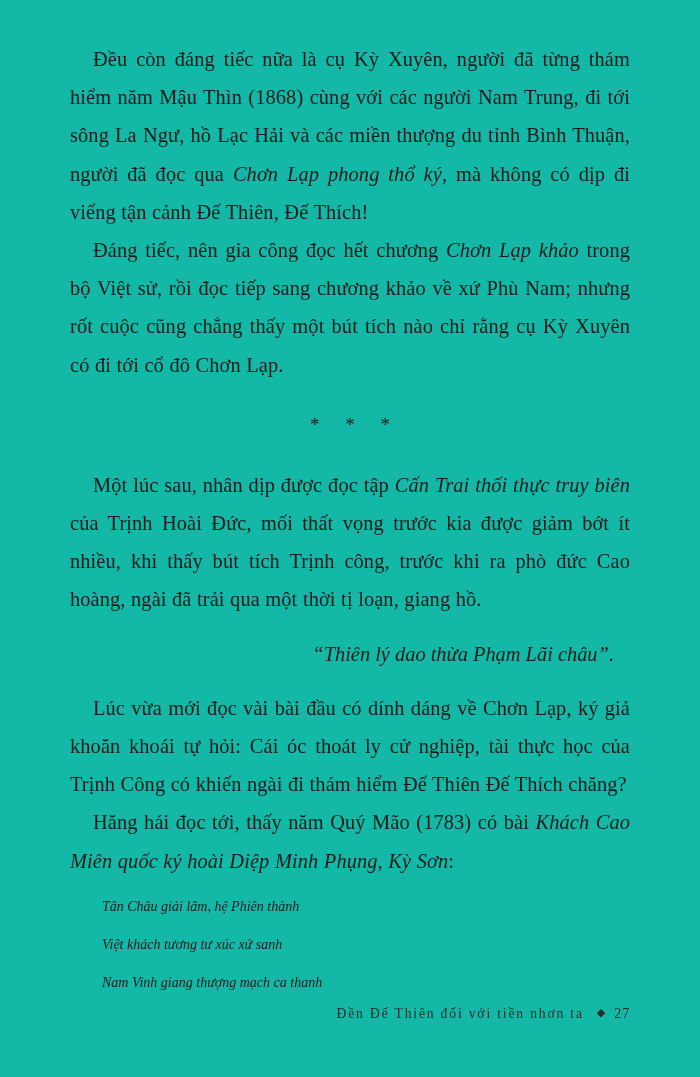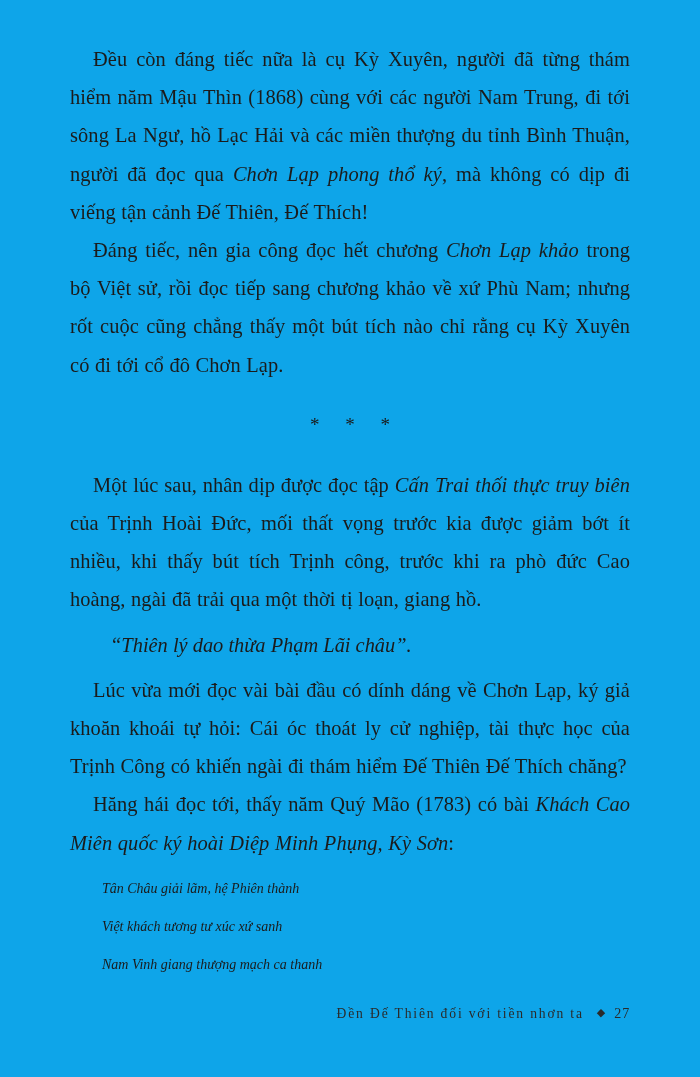--- a/index.html
+++ b/index.html
@@ -15,21 +15,21 @@
     font-family: "Liberation Serif", "DejaVu Serif", serif;
     color: #1a1a1a;
     -webkit-font-smoothing: antialiased;
   }
 
   #page {
     position: absolute;
     left: 0; top: 0;
     width: 700px;
     height: 1077px;
-    background: #0ea5e9;
+    background: #14b8a6;
   }
 
   
   #content {
     position: absolute;
     left: 70px;
     top: 40px;
     width: 560px;
   }
 
@@ -57,24 +57,24 @@
     text-align: center;
     font-size: 19px;
     line-height: 38px;
     letter-spacing: 0.55em;
     text-indent: 0.55em;
     color: #1b1b1b;
   }
 
   
   p.quote-line {
-    margin: 7px;
+    margin: 16px;
     font-size: 20.4px;
     line-height: 38.2px;
-    text-align: left;
+    text-align: right;
     text-indent: 23px;
     color: #1b1b1b;
   }
   p.quote-line.deep {
     text-indent: 33px;
   }
   p.quote-line .it {
     font-style: italic;
   }
 

